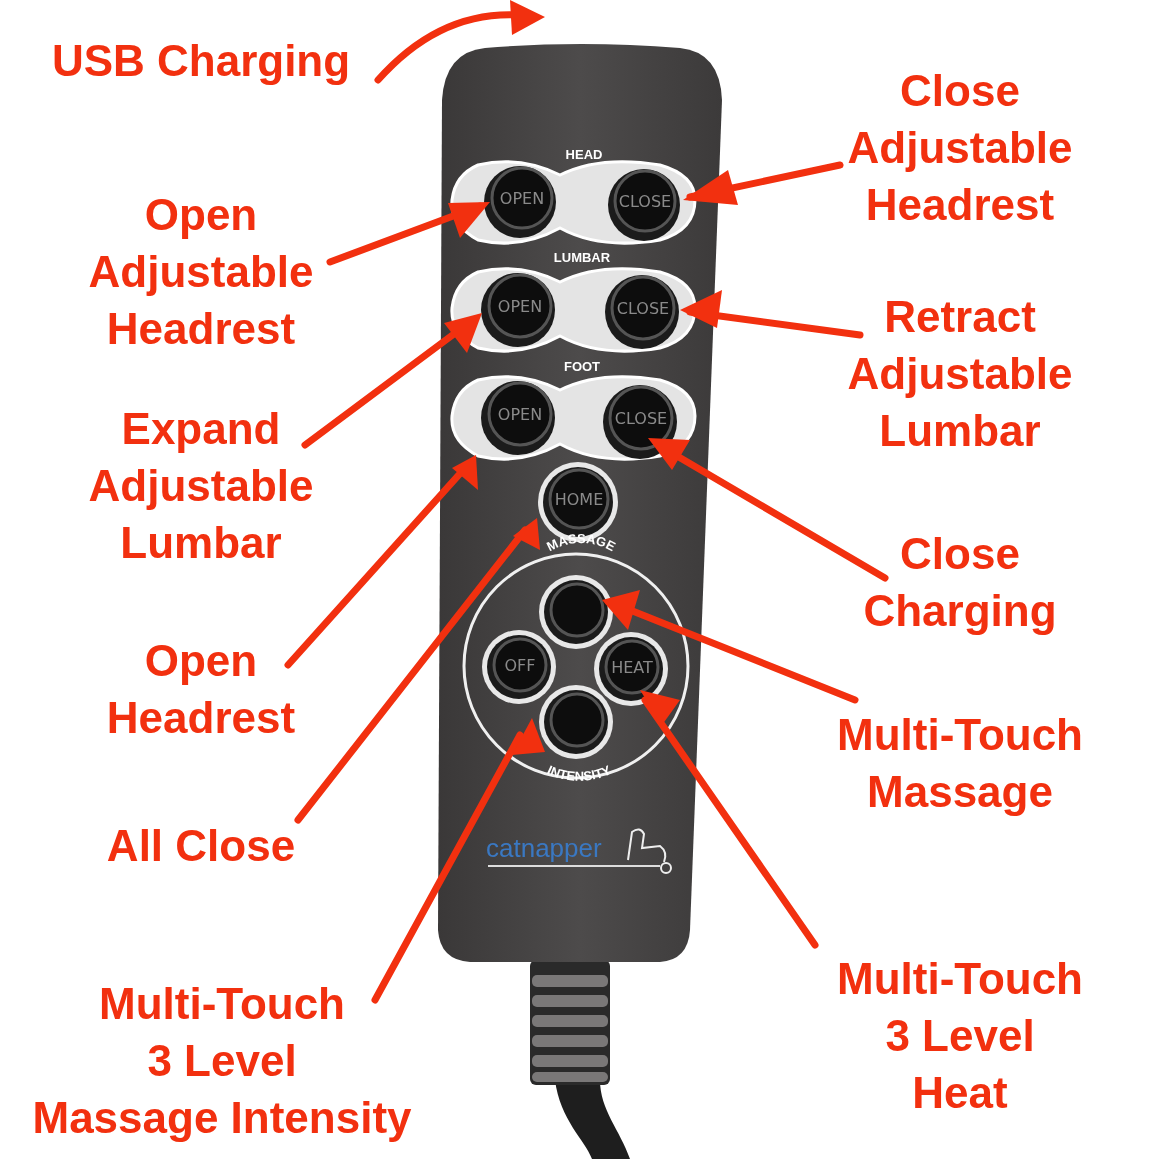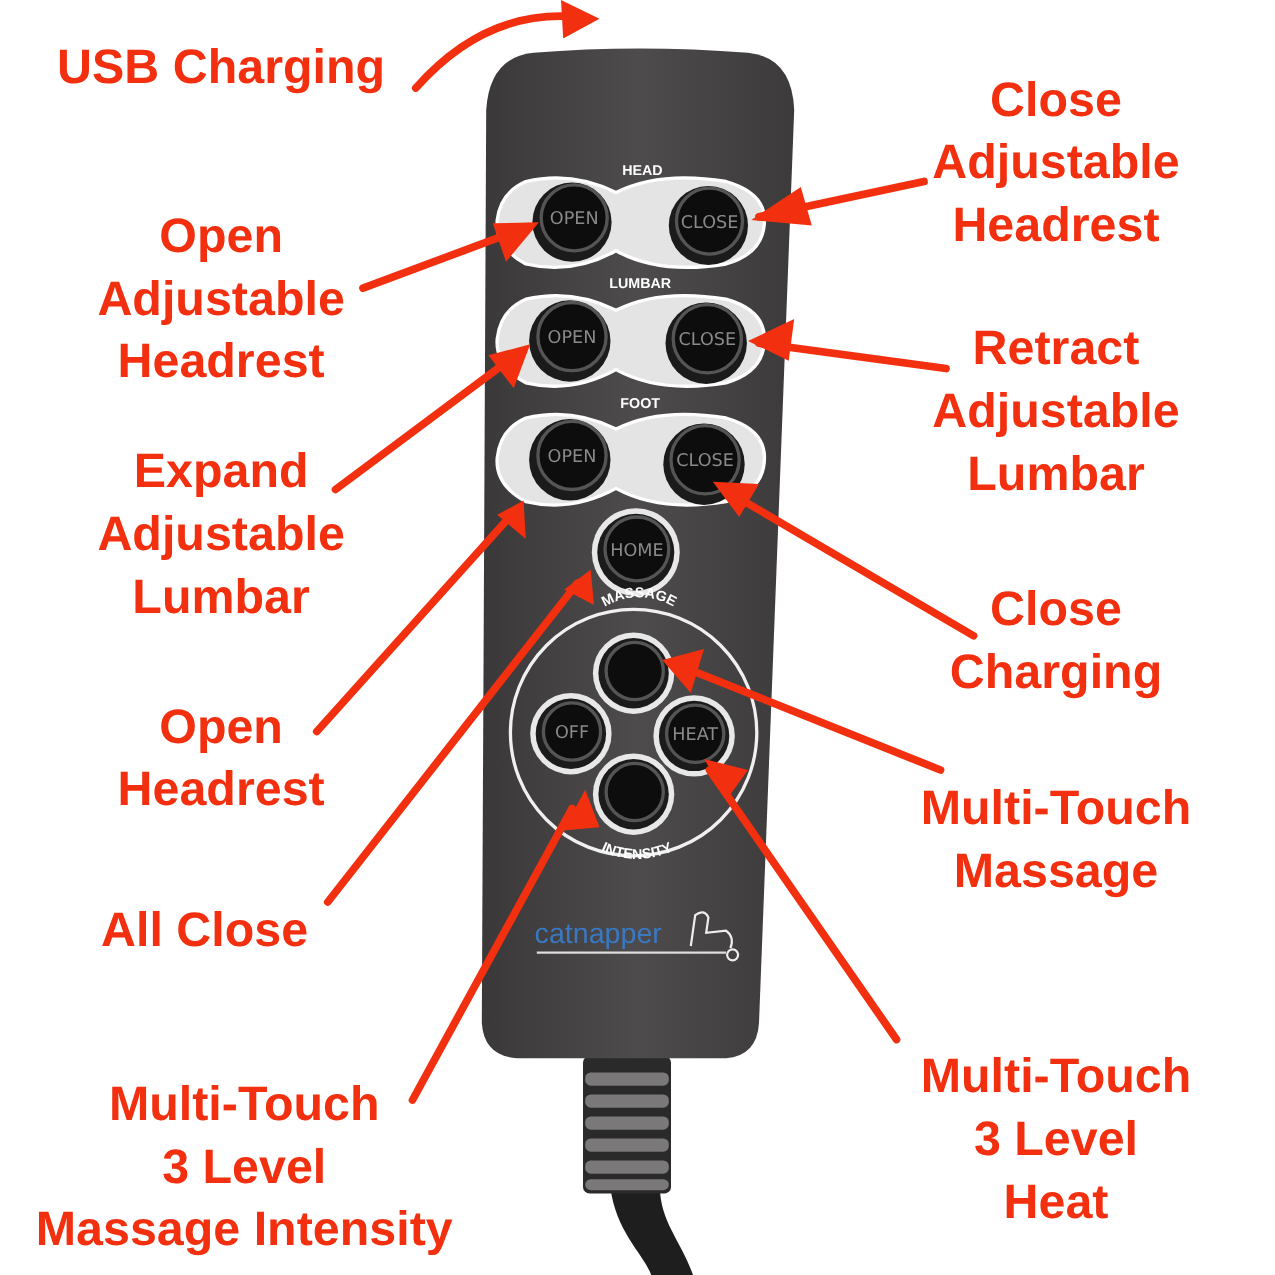--- a/index.html
+++ b/index.html
@@ -182,21 +182,21 @@
   <span>Charging</span>
 </div>
 <div class="label" style="left:201px;top:632px">
   <span>Open</span>
   <span>Headrest</span>
 </div>
 <div class="label" style="left:960px;top:706px">
   <span>Multi-Touch</span>
   <span>Massage</span>
 </div>
-<div class="label" style="left:186px;top:817px">
+<div class="label" style="left:201px;top:817px">
   <span>All Close</span>
 </div>
 <div class="label" style="left:960px;top:950px">
   <span>Multi-Touch</span>
   <span>3 Level</span>
   <span>Heat</span>
 </div>
 <div class="label" style="left:222px;top:975px">
   <span>Multi-Touch</span>
   <span>3 Level</span>

